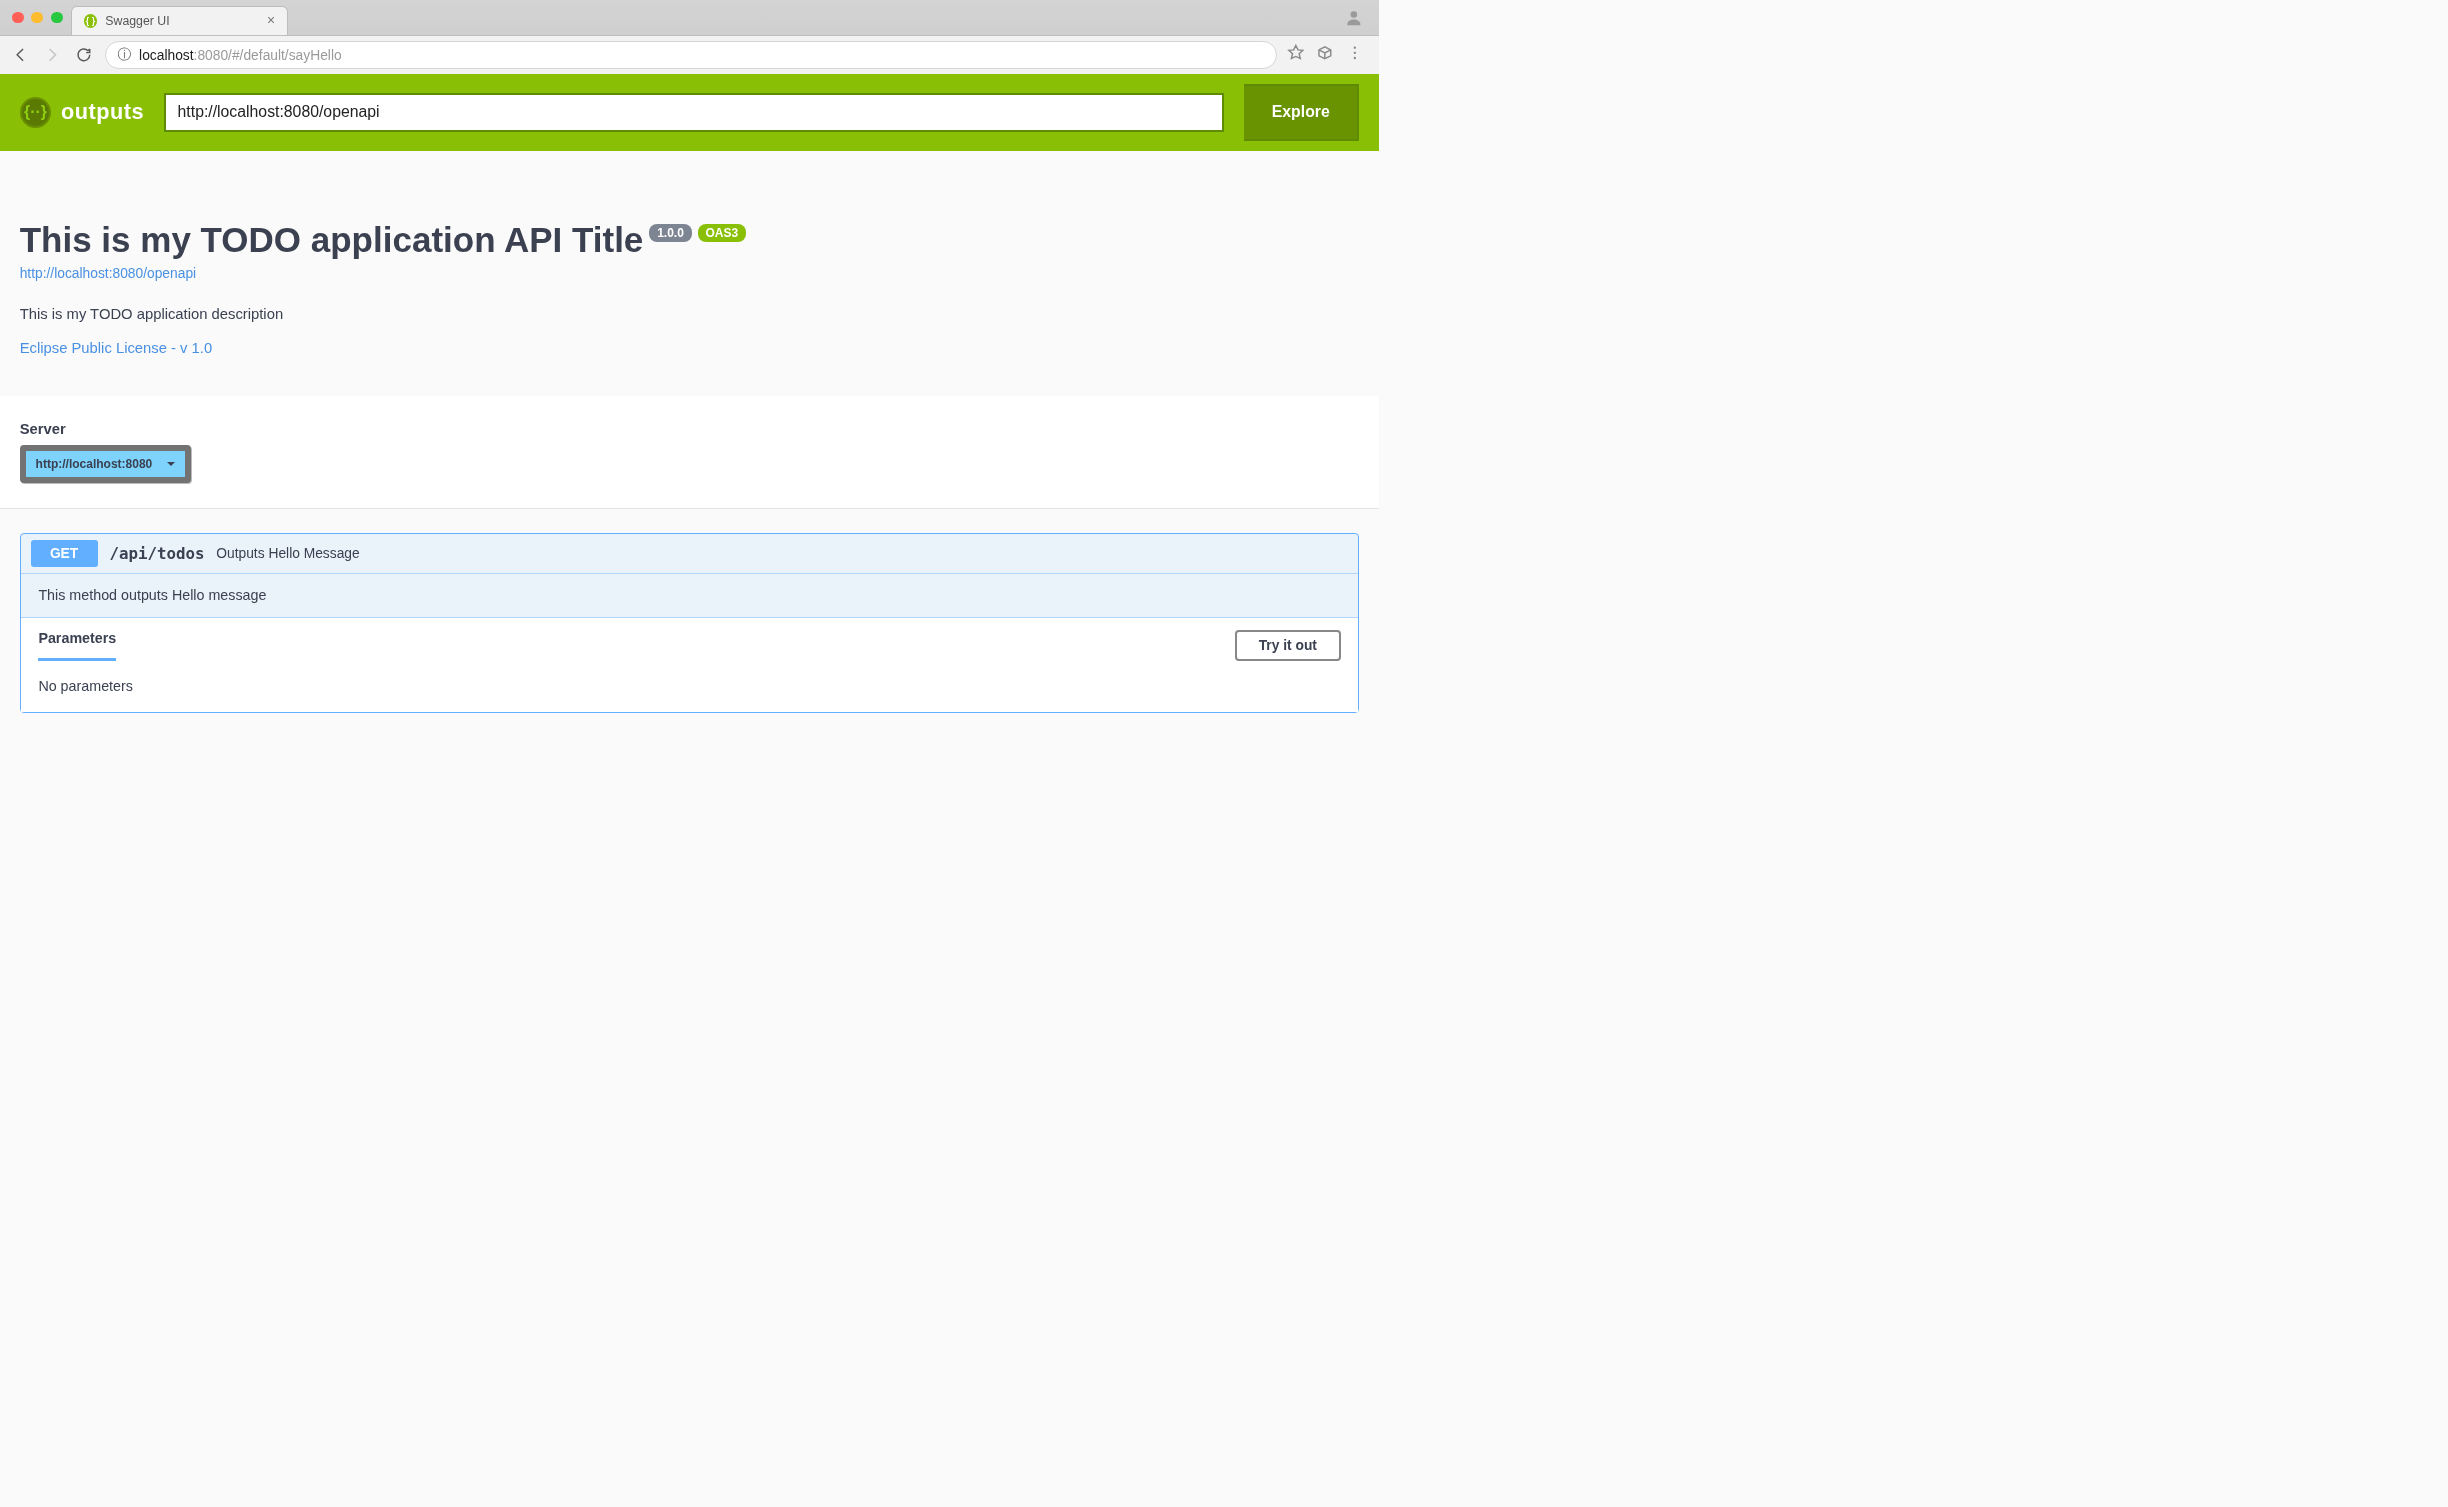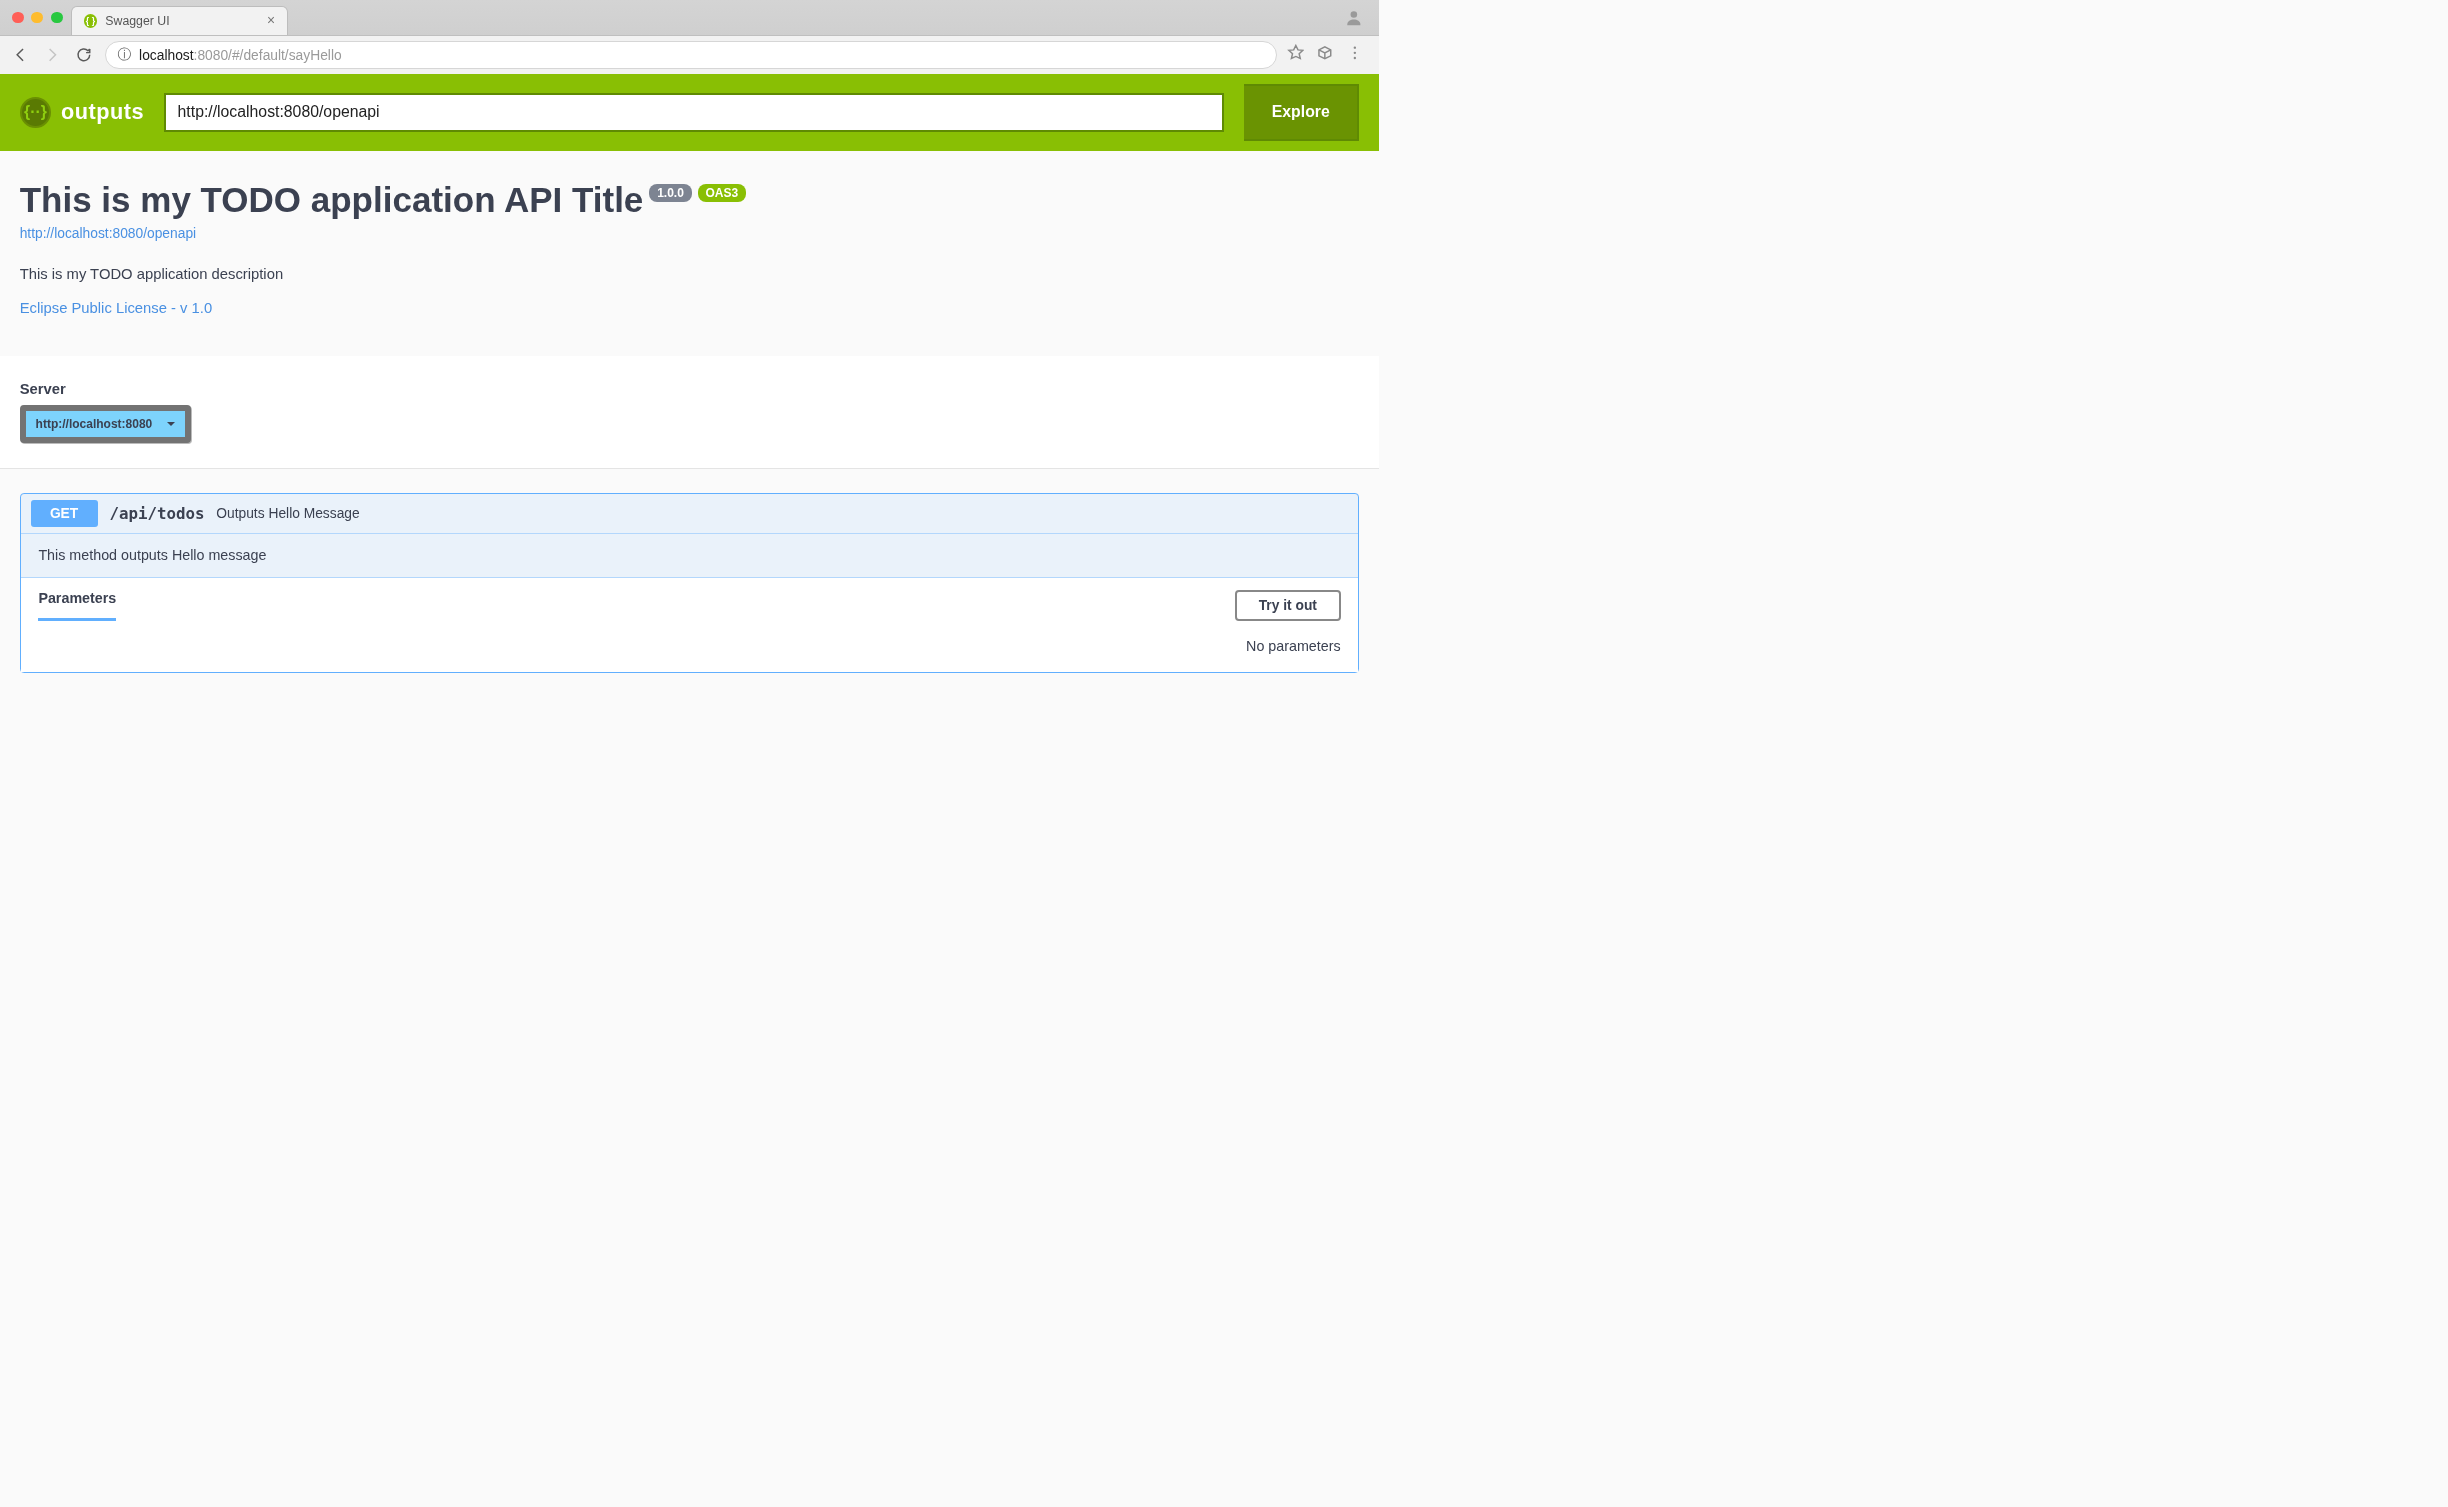--- a/index.html
+++ b/index.html
@@ -71,21 +71,21 @@
   height:39px; padding: 0 11.8px; font-size:15.8px; color:#222;
   display:flex; align-items:center;
 }
 .explore-btn {
   background:#6a9302; color:#fff; font-weight:700; font-size:15.8px;
   border:2px solid #5f8a03; border-left:none; height:57px; padding:0 27.6px;
   display:flex; align-items:center;
 }
 
 
-.info-wrap { background:#fafafa; padding: 29.6px 19.7px 39px 19.7px; }
+.info-wrap { background:#fafafa; padding: 29.6px 19.7px 39px 19.7px; margin-top: 40px; }
 .title-row { display:flex; align-items:flex-start; gap:5.9px; }
 .api-title { font-size: 35px; font-weight: 800; color:#3b4151; }
 .badge {
   display:inline-block; font-size:12px; font-weight:700; padding:2px 7.9px;
   border-radius:8px; position:relative; top:3.9px;
 }
 .badge.version { background:#7d8492; color:#fff; }
 .badge.oas { background:#89bf04; color:#fff; }
 .spec-link { color:#4990e2; font-size:13.8px; margin-top:5.9px; display:inline-block;}
 .api-desc { color:#3b4151; font-size:14.8px; margin-top:23.6px; }
@@ -128,21 +128,21 @@
 .op-desc { padding:13.8px 17.7px; font-size:14.3px; color:#3b4151; border-bottom:1px solid rgba(97,175,254,.4); }
 
 .params-bar {
   background:#fff; display:flex; align-items:center; padding:11.8px 17.7px 0 17.7px;
 }
 .params-label { font-weight:700; font-size:14.3px; color:#3b4151; padding-bottom:11.8px; border-bottom:3px solid #61affe;}
 .tryout-btn {
   margin-left:auto; background:#fff; border:2px solid #888; border-radius:3.9px;
   padding:5.9px 21.7px; font-weight:700; font-size:13.8px; color:#3b4151;
 }
-.no-params { background:#fff; padding:17.7px; font-size:14.3px; color:#3b4151;text-align:right; }
+.no-params { background:#fff; padding:17.7px; font-size:14.3px; color:#3b4151; }
 </style>
 </head>
 <body>
 
 <div class="browser-chrome">
   <div class="tab-bar">
     <div class="traffic-lights">
       <div class="dot red"></div>
       <div class="dot yellow"></div>
       <div class="dot green"></div>

